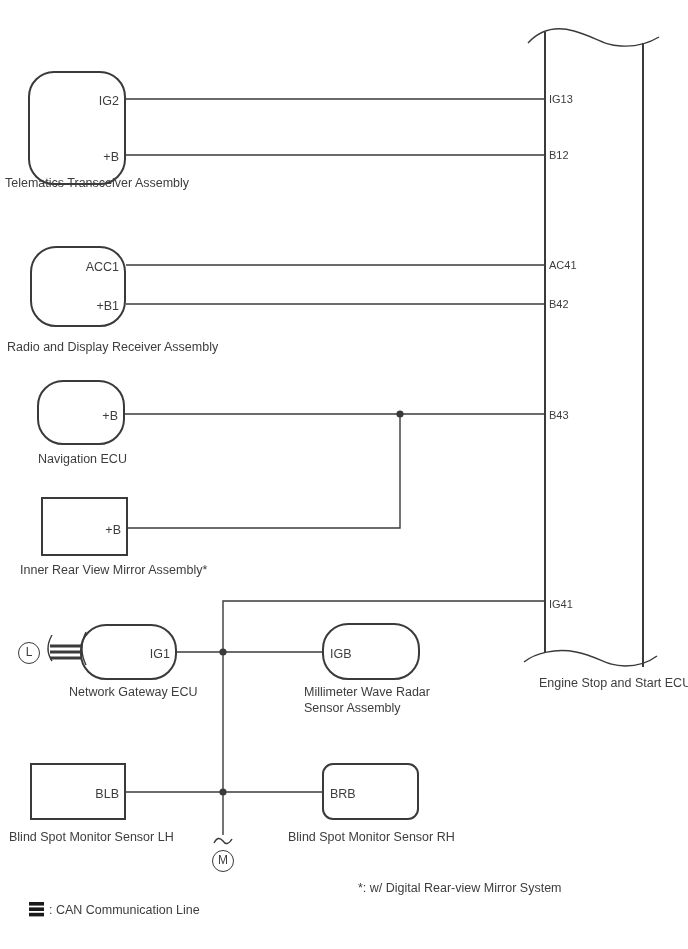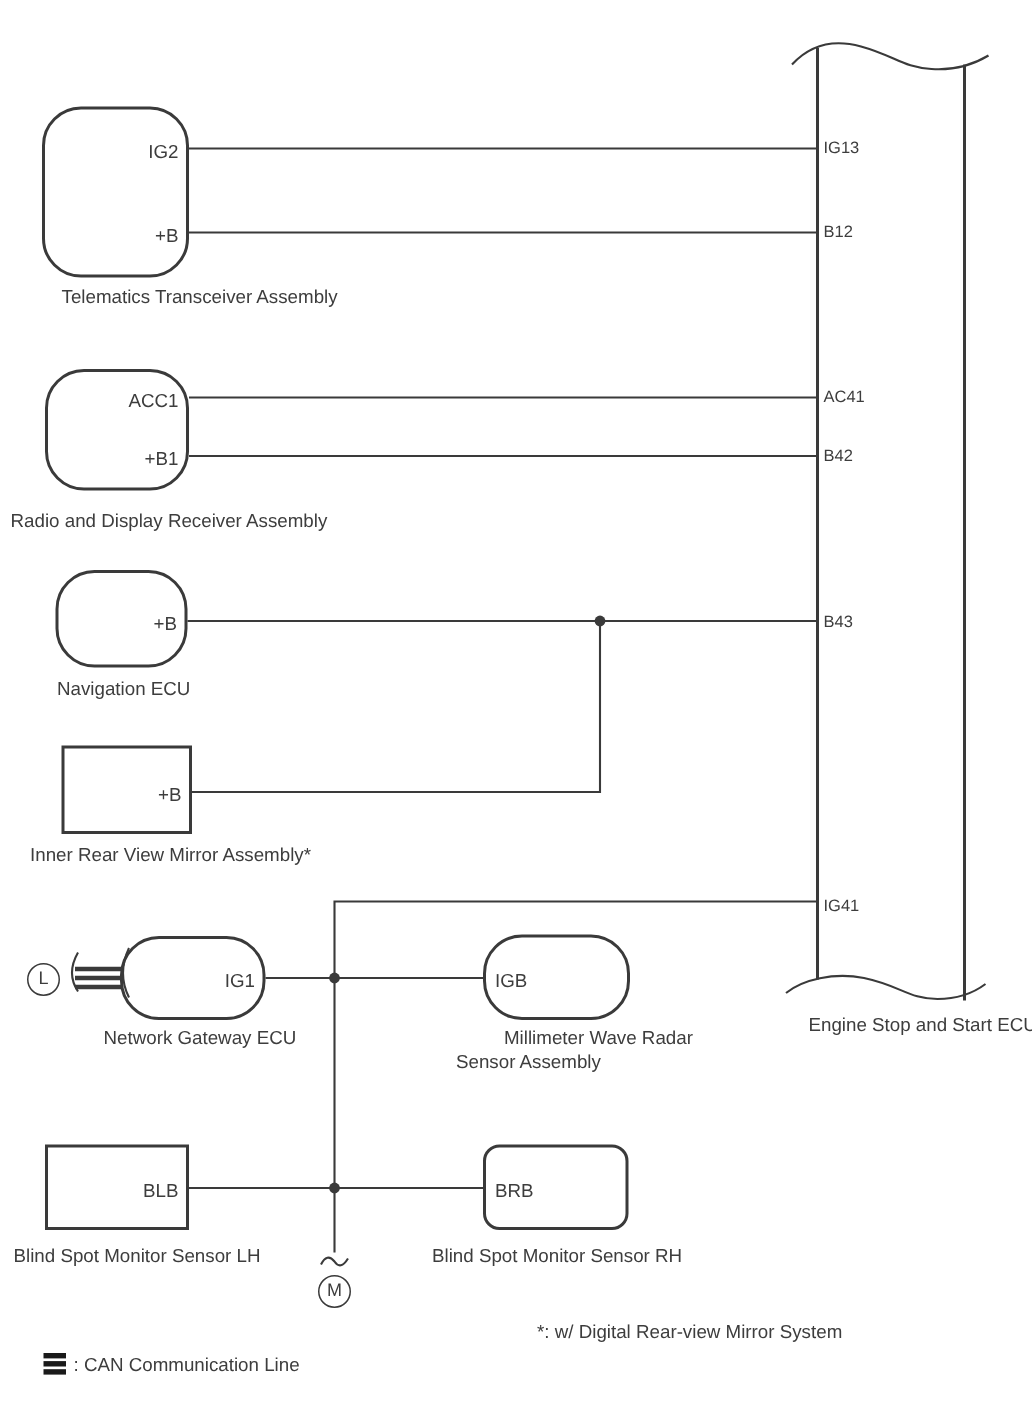--- a/index.html
+++ b/index.html
@@ -23,21 +23,21 @@
 </style>
 </head>
 <body>
 
 <div id="stage">
 
   <div class="box rounded" style="left:28px;top:71px;width:98px;height:114px;">
     <span class="pin right" style="top:19px;">IG2</span>
     <span class="pin right" style="top:75px;">+B</span>
   </div>
-  <div class="lbl" style="left:5px;top:191px;margin-left:36px;">Telematics Transceiver Assembly</div>
+  <div class="lbl" style="left:5px;top:176px;">Telematics Transceiver Assembly</div>
 
   <div class="box rounded" style="left:30px;top:246px;width:96px;height:81px;">
     <span class="pin right" style="top:10px;">ACC1</span>
     <span class="pin right" style="top:49px;">+B1</span>
   </div>
   <div class="lbl" style="left:7px;top:340px;">Radio and Display Receiver Assembly</div>
 
   <div class="box rounded" style="left:37px;top:380px;width:88px;height:65px;">
     <span class="pin right" style="top:25px;">+B</span>
   </div>
@@ -49,21 +49,21 @@
   <div class="lbl" style="left:20px;top:563px;">Inner Rear View Mirror Assembly*</div>
 
   <div class="box rounded" style="left:80px;top:624px;width:97px;height:56px;">
     <span class="pin right" style="top:19px;">IG1</span>
   </div>
   <div class="lbl" style="left:69px;top:685px;">Network Gateway ECU</div>
 
   <div class="box rounded" style="left:322px;top:623px;width:98px;height:57px;">
     <span class="pin left" style="top:20px;">IGB</span>
   </div>
-  <div class="lbl" style="left:304px;top:685px;margin-left:32px;">Millimeter Wave Radar</div>
+  <div class="lbl" style="left:304px;top:685px;">Millimeter Wave Radar</div>
   <div class="lbl" style="left:304px;top:701px;">Sensor Assembly</div>
 
   <div class="box" style="left:30px;top:763px;width:96px;height:57px;">
     <span class="pin right" style="top:20px;">BLB</span>
   </div>
   <div class="lbl" style="left:9px;top:830px;">Blind Spot Monitor Sensor LH</div>
 
   <div class="box" style="left:322px;top:763px;width:97px;height:57px;border-radius:11px;">
     <span class="pin left" style="top:20px;">BRB</span>
   </div>

